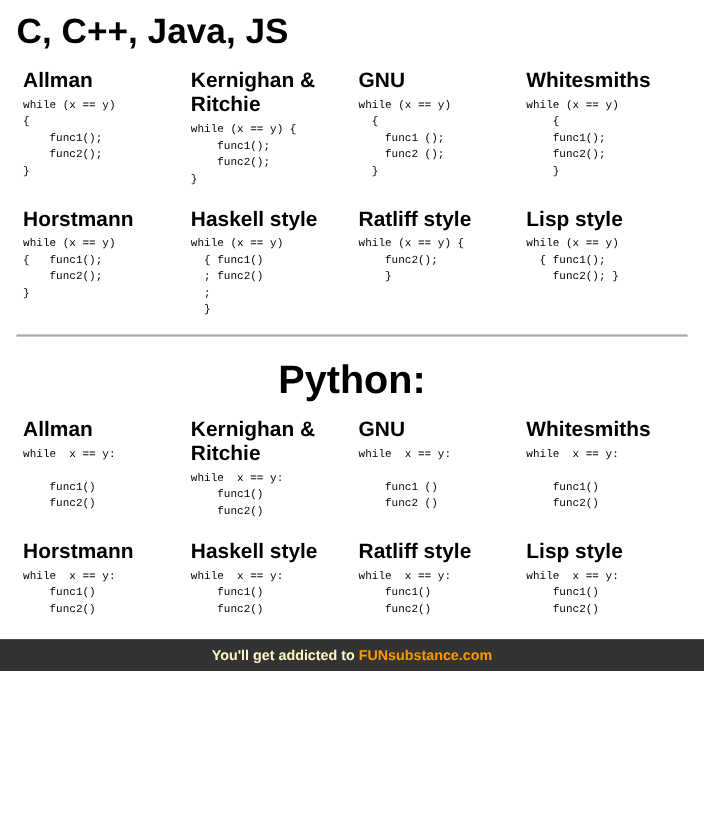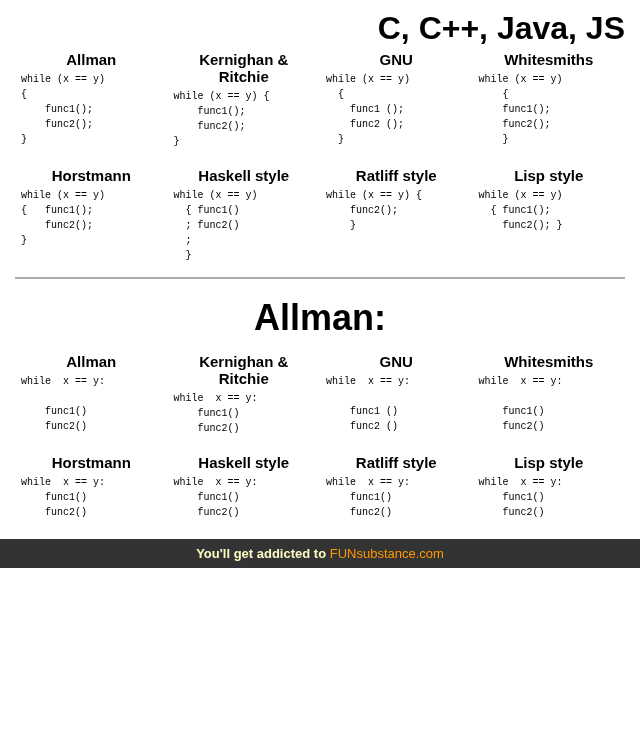--- a/index.html
+++ b/index.html
@@ -7,49 +7,48 @@
       font-family: Arial, sans-serif;
       background: #ffffff;
       width: 640px;
       min-height: 750px;
       color: #000;
     }
     .main-container {
       padding: 10px 15px 5px 15px;
     }
     .page-title {
-      text-align: right;
+      text-align: left;
       font-size: 32px;
       font-weight: bold;
-      margin-bottom: 0;
+      margin-bottom: 12px;
       font-family: Arial, sans-serif;
     }
     .section-title {
       text-align: center;
       font-size: 36px;
       font-weight: bold;
       margin: 18px 0 10px 0;
       font-family: Arial, sans-serif;
     }
     .grid {
       display: grid;
       grid-template-columns: 1fr 1fr 1fr 1fr;
       gap: 0 0;
       margin-bottom: 10px;
     }
     .cell {
       padding: 4px 6px;
       vertical-align: top;
     }
     .style-name {
-      font-size: 15px;
+      font-size: 19px;
       font-weight: bold;
       margin-bottom: 4px;
       font-family: Arial, sans-serif;
-      text-align: center;
     }
     .code-block {
       font-family: 'Courier New', Courier, monospace;
       font-size: 10px;
       line-height: 1.5;
       white-space: pre;
     }
     .footer {
       background: #333;
       color: #fff;
@@ -142,21 +141,21 @@
     <div class="cell">
       <div class="style-name">Lisp style</div>
       <div class="code-block">while (x == y)
   { func1();
     func2(); }</div>
     </div>
   </div>
 
   <hr class="section-divider">
 
-  <div class="section-title">Allman:</div>
+  <div class="section-title">Python:</div>
 
   <div class="grid">
 
     <div class="cell">
       <div class="style-name">Allman</div>
       <div class="code-block">while  x == y:
 
     func1()
     func2()</div>
     </div>
@@ -211,14 +210,14 @@
     <div class="cell">
       <div class="style-name">Lisp style</div>
       <div class="code-block">while  x == y:
     func1()
     func2()</div>
     </div>
   </div>
 </div>
 
 <div class="footer">
-  <span>You'll get addicted to </span><span style="color:#f90;font-weight:normal;">FUNsubstance.com</span>
+  <span>You'll get addicted to </span><span style="color:#f90;font-weight:bold;">FUNsubstance.com</span>
 </div>
 
 </body></html>

